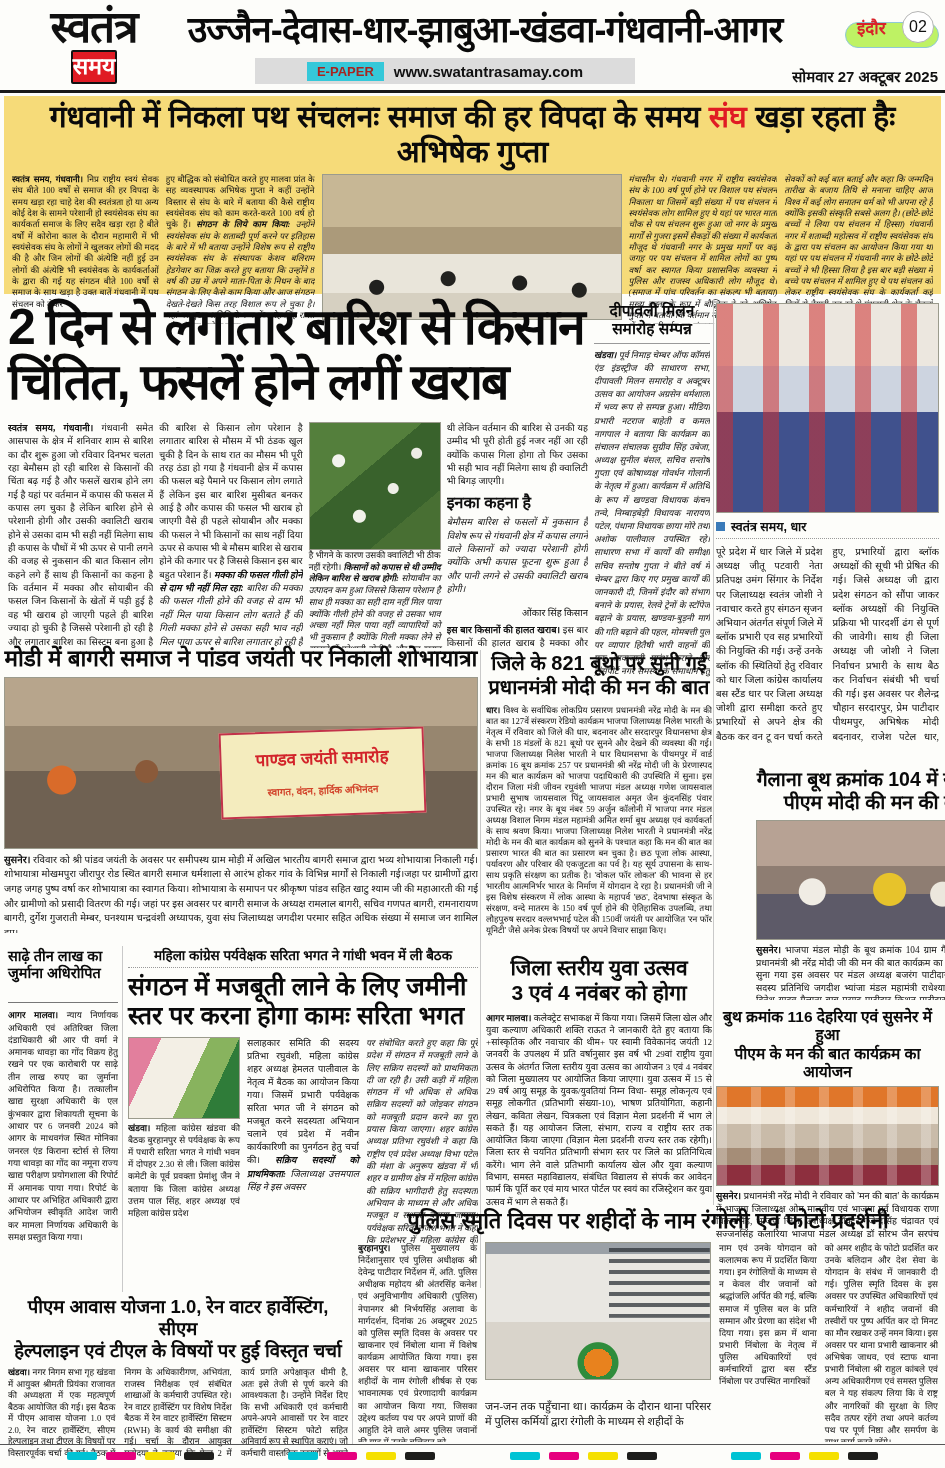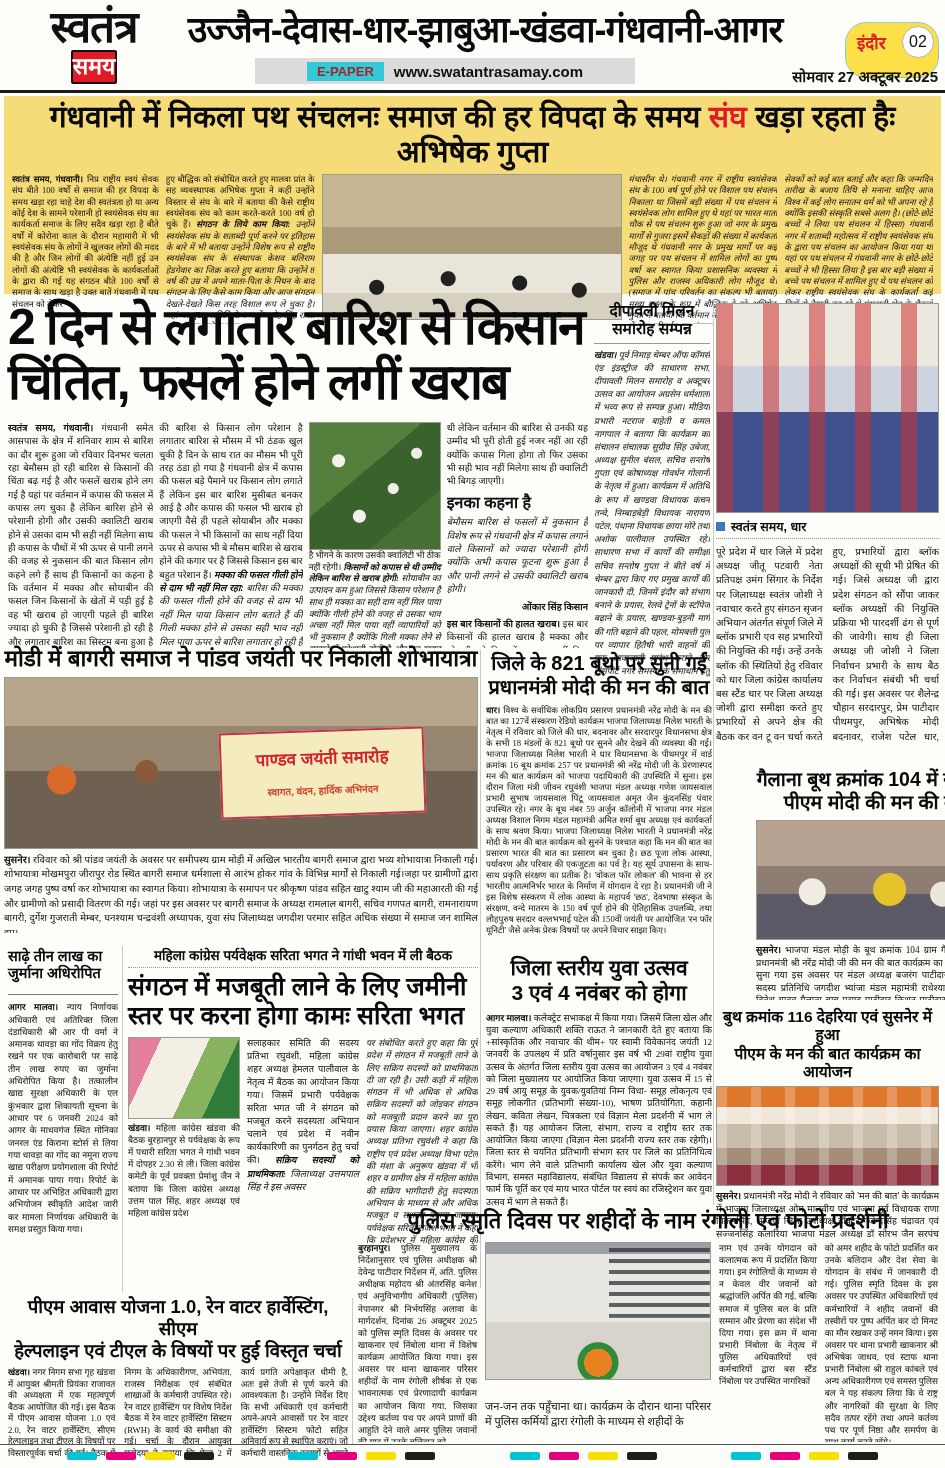--- a/index.html
+++ b/index.html
@@ -18,21 +18,21 @@
 
   
   .logo{left:10px;top:4px;width:168px;height:84px;text-align:center}
   .logo-top{font-family:"Liberation Sans","DejaVu Sans",sans-serif;font-weight:800;font-size:44px;line-height:1.05;letter-spacing:-1px}
   .logo-bottom{display:inline-block;background:#e01b24;color:#fff;font-family:"Liberation Sans",sans-serif;
                font-weight:bold;font-size:23px;line-height:1.2;padding:1px 0;border:2px solid #111;border-radius:2px}
   .region{left:182px;top:10px;width:606px;text-align:center;font-size:36px;line-height:1.1;letter-spacing:-1px}
   .webbar{left:255px;top:58px;width:380px;height:26px;background:#dcdcdc;display:flex;align-items:center;justify-content:center;gap:10px}
   .epaper{background:#35c8d9;color:#a8241f;font-family:"Liberation Sans",sans-serif;font-weight:bold;font-size:13px;padding:2px 10px}
   .site{font-family:"Liberation Sans",sans-serif;font-weight:bold;font-size:15px;color:#111}
-  .edition-pill{left:845px;top:22px;width:94px;height:56px;background:#fde047;border:1px solid #8fc9d6;border-radius:21px;
+  .edition-pill{left:845px;top:22px;width:94px;height:26px;background:#bef264;border:1px solid #8fc9d6;border-radius:21px;
                 display:flex;align-items:center;justify-content:space-between;padding:0 4px 16px 11px}
   .ed-name{color:#d8232a;font-family:"Liberation Sans",sans-serif;font-weight:bold;font-size:17px}
   .ed-page{width:32px;height:32px;background:#fff;border:1px solid #b5b5b5;border-radius:50%;display:flex;align-items:center;
            justify-content:center;font-family:"Liberation Sans",sans-serif;font-weight:normal;font-size:16px}
   .dateline{left:760px;top:66px;width:178px;text-align:right;font-family:"Liberation Sans",sans-serif;font-weight:bold;font-size:15px}
 
   
   .banner{left:4px;top:96px;width:937px;height:198px;background:#f6db79;padding:4px 8px}
   .banner-hl{text-align:center;font-size:30px;line-height:1.15}
   .banner-row{margin-top:5px;display:flex;gap:7px;height:150px;overflow:hidden}
@@ -40,21 +40,21 @@
   .bsub{font-weight:bold;font-style:italic}
 
   .photo{position:relative;overflow:hidden;border:1px solid #9b9b8d}
 
   
   .main-hl{font-size:50px;line-height:1.1;letter-spacing:-2px}
   .main-row{display:flex;gap:6px;height:226px;overflow:hidden}
   .mcol{font-size:9.4px;line-height:1.42;text-align:justify;overflow:hidden}
   .pcap{font-size:8.7px;line-height:1.35;text-align:justify}
   .q-sub{font-family:"Liberation Sans",sans-serif;font-weight:bold;font-size:16px;margin:3px 0 2px}
-  .q-auth{display:block;text-align:right;font-weight:bold;font-size:9.5px;margin:4px 0 4px}
+  .q-auth{display:block;text-align:right;font-weight:normal;font-size:9.5px;margin:10px 0 4px}
 
   .sec-hl{font-family:"Liberation Sans","DejaVu Sans",sans-serif;font-weight:bold;color:#0a0a0a;text-align:center;line-height:1.18}
   .credit{display:flex;align-items:center;gap:6px;border-bottom:1px dotted #999;padding-bottom:3px;
           font-family:"Liberation Sans",sans-serif;font-weight:bold;font-size:12.5px}
   .credit i{width:9px;height:9px;background:#3a7ab8;display:inline-block}
 
   .bars{left:0;top:1452px;width:945px;display:flex;justify-content:space-around;padding:0 30px}
   .bar-group{display:flex;gap:9px}
   .dash{width:30px;height:8px;border-radius:2px;display:inline-block}
 
@@ -204,21 +204,21 @@
   <section class="abs" style="left:486px;top:652px;width:226px">
     <div class="sec-hl" style="font-size:20px">
       <div>जिले के 821 बूथो पर सुनी गई</div>
       <div>प्रधानमंत्री मोदी की मन की बात</div>
     </div>
     <div class="just clip" style="margin-top:6px;height:248px;font-size:8.6px;line-height:1.28"><span class="lead">धार।</span> <span>विश्व के सर्वाधिक लोकप्रिय प्रसारण प्रधानमंत्री नरेंद्र मोदी के मन की बात का 127वें संस्करण रेडियो कार्यक्रम भाजपा जिलाध्यक्ष निलेश भारती के नेतृत्व में रविवार को जिले की धार, बदनावर और सरदारपुर विधानसभा क्षेत्र के सभी 18 मंडलों के 821 बूथो पर सुनने और देखने की व्यवस्था की गई। भाजपा जिलाध्यक्ष निलेश भारती ने धार विधानसभा के पीथमपुर में वार्ड क्रमांक 16 बूथ क्रमांक 257 पर प्रधानमंत्री श्री नरेंद्र मोदी जी के प्रेरणास्पद मन की बात कार्यक्रम को भाजपा पदाधिकारी की उपस्थिति में सुना। इस दौरान जिला मंत्री जीवन रघुवंशी भाजपा मंडल अध्यक्ष गणेश जायसवाल प्रभारी सुभाष जायसवाल पिंटू जायसवाल अमृत जैन कुंदनसिंह पंवार उपस्थित रहे। नगर के बूथ नंबर 59 अर्जुन कॉलोनी में भाजपा नगर मंडल अध्यक्ष विशाल निगम मंडल महामंत्री अमित शर्मा बूथ अध्यक्ष एवं कार्यकर्ता के साथ श्रवण किया। भाजपा जिलाध्यक्ष निलेश भारती ने प्रधानमंत्री नरेंद्र मोदी के मन की बात कार्यक्रम को सुनने के पश्चात कहा कि मन की बात का प्रसारण भारत की बात का प्रसारण बन चुका है। छठ पूजा लोक आस्था, पर्यावरण और परिवार की एकजुटता का पर्व है। यह सूर्य उपासना के साथ-साथ प्रकृति संरक्षण का प्रतीक है। 'वोकल फॉर लोकल' की भावना से हर भारतीय आत्मनिर्भर भारत के निर्माण में योगदान दे रहा है। प्रधानमंत्री जी ने इस विशेष संस्करण में लोक आस्था के महापर्व 'छठ', देवभाषा संस्कृत के संरक्षण, वन्दे मातरम के 150 वर्ष पूर्ण होने की ऐतिहासिक उपलब्धि, तथा लौहपुरुष सरदार वल्लभभाई पटेल की 150वीं जयंती पर आयोजित 'रन फॉर यूनिटी' जैसे अनेक प्रेरक विषयों पर अपने विचार साझा किए।</span></div>
   </section>
 
   <div class="abs vrule" style="left:122px;top:946px;height:346px"></div>
   <section class="abs" style="left:8px;top:948px;width:110px">
-    <div class="sec-hl" style="font-size:14.5px;text-align:left;border-bottom:1px solid #777;padding-bottom:12px">साढ़े तीन लाख का जुर्माना अधिरोपित</div>
+    <div class="sec-hl" style="font-size:14.5px;text-align:left;border-bottom:1px solid #777;padding-bottom:20px">साढ़े तीन लाख का जुर्माना अधिरोपित</div>
     <div class="just clip" style="margin-top:6px;height:282px;font-size:8.8px;line-height:1.4"><span class="lead">आगर मालवा।</span> <span>न्याय निर्णायक अधिकारी एवं अतिरिक्त जिला दंडाधिकारी श्री आर पी वर्मा ने अमानक धावड़ा का गोंद विक्रय हेतु रखने पर एक कारोबारी पर साढ़े तीन लाख रुपए का जुर्माना अधिरोपित किया है। तत्कालीन खाद्य सुरक्षा अधिकारी के एल कुंभकार द्वारा शिकायती सूचना के आधार पर 6 जनवरी 2024 को आगर के माधवगंज स्थित मोनिका जनरल एंड किराना स्टोर्स से लिया गया धावड़ा का गोंद का नमूना राज्य खाद्य परीक्षण प्रयोगशाला की रिपोर्ट में अमानक पाया गया। रिपोर्ट के आधार पर अभिहित अधिकारी द्वारा अभियोजन स्वीकृति आदेश जारी कर मामला निर्णायक अधिकारी के समक्ष प्रस्तुत किया गया।</span></div>
   </section>
 
   <section class="abs" style="left:128px;top:948px;width:350px">
     <div class="sec-hl" style="font-size:13.5px;border-bottom:1px dotted #999;padding-bottom:3px">महिला कांग्रेस पर्यवेक्षक सरिता भगत ने गांधी भवन में ली बैठक</div>
     <div class="sec-hl" style="font-size:25px;text-align:left;margin-top:4px">
       <div>संगठन में मजबूती लाने के लिए जमीनी</div>
       <div>स्तर पर करना होगा कामः सरिता भगत</div>
     </div>
     <div style="display:flex;gap:7px;margin-top:6px;height:210px;overflow:hidden">

